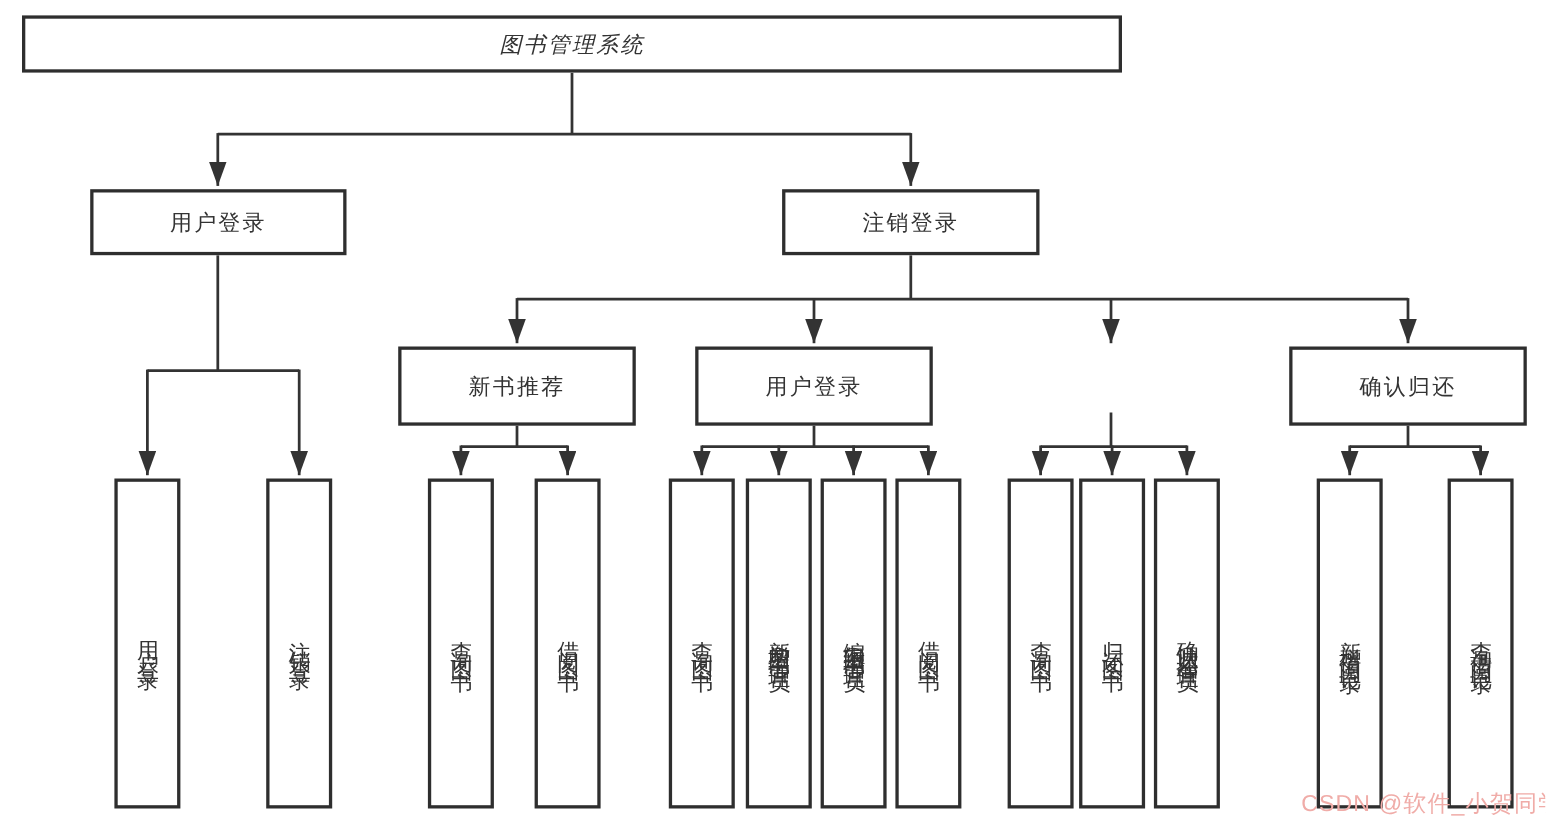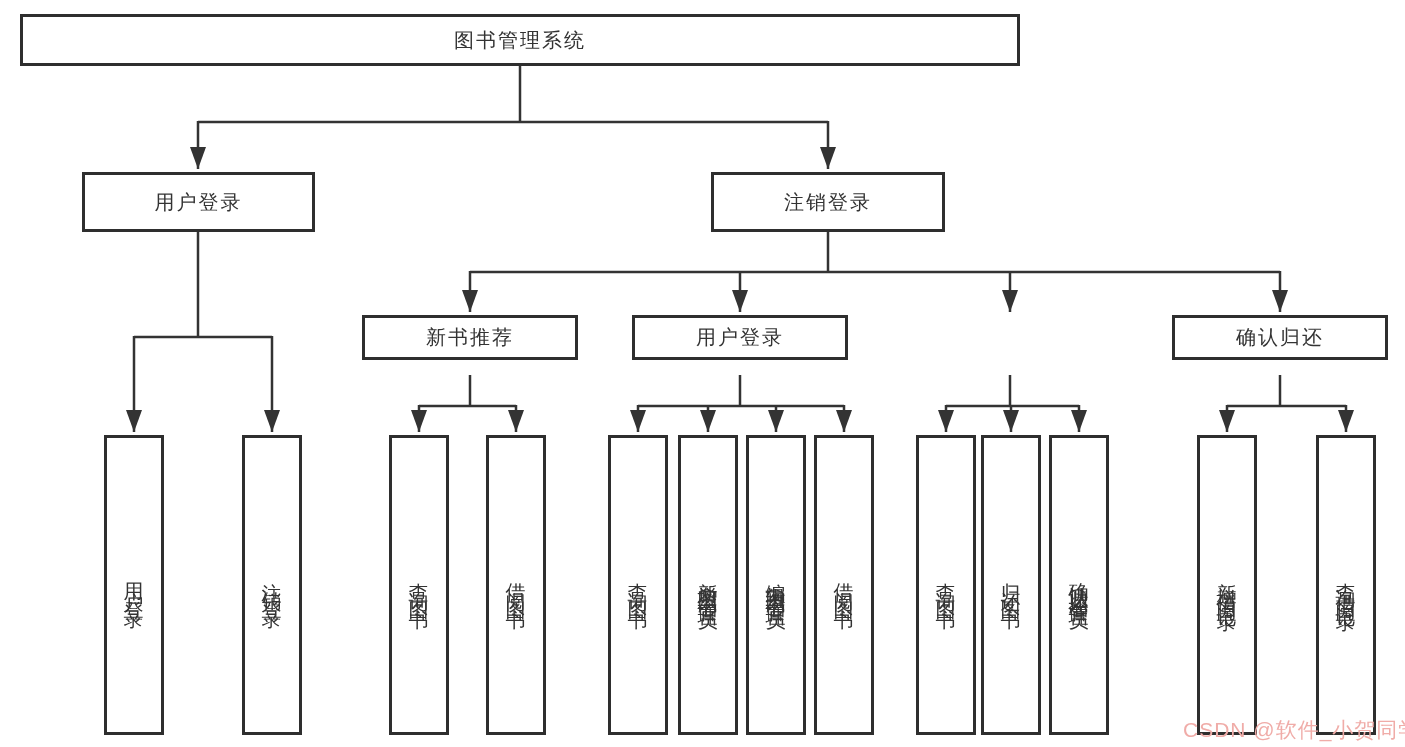--- a/index.html
+++ b/index.html
@@ -26,23 +26,23 @@
     white-space:nowrap;
   }
   .leaf{
     writing-mode:vertical-rl;
     text-orientation:mixed;
     font-size:20px;
     letter-spacing:9px;
     line-height:1;
     text-align:center;
   }
-  .lvl-root{left:20px;top:14px;width:1000px;height:52px;}
+  .lvl-root{left:20px;top:14px;width:1000px;height:52px;font-style:italic;}
   .lvl2{top:172px;height:60px;}
-  .lvl3{top:315px;height:45px;width:216px;}
+  .lvl3{top:315px;height:72px;width:216px;}
   .leafbox{top:435px;height:300px;width:60px;}
   #watermark{
     position:absolute;
     left:1183px;top:716px;
     font-size:21px;
     color:#f0aca8;
     letter-spacing:1px;
     white-space:nowrap;
     z-index:10;
   }

